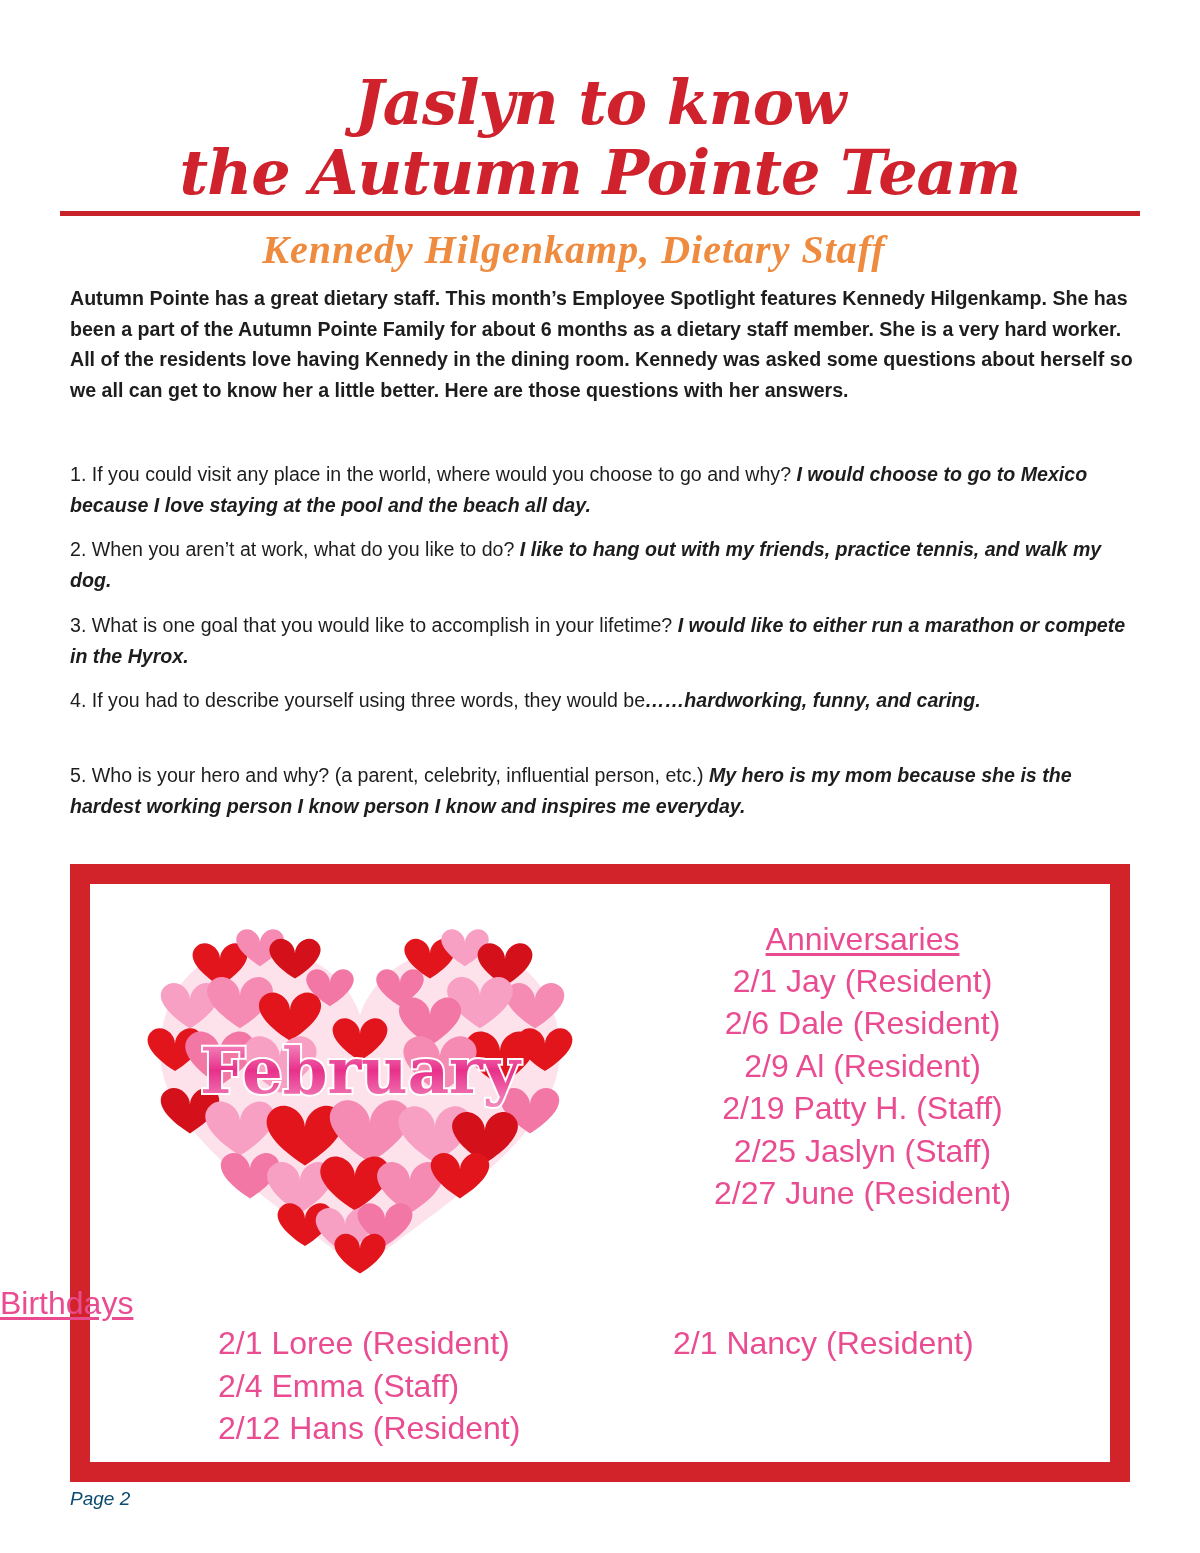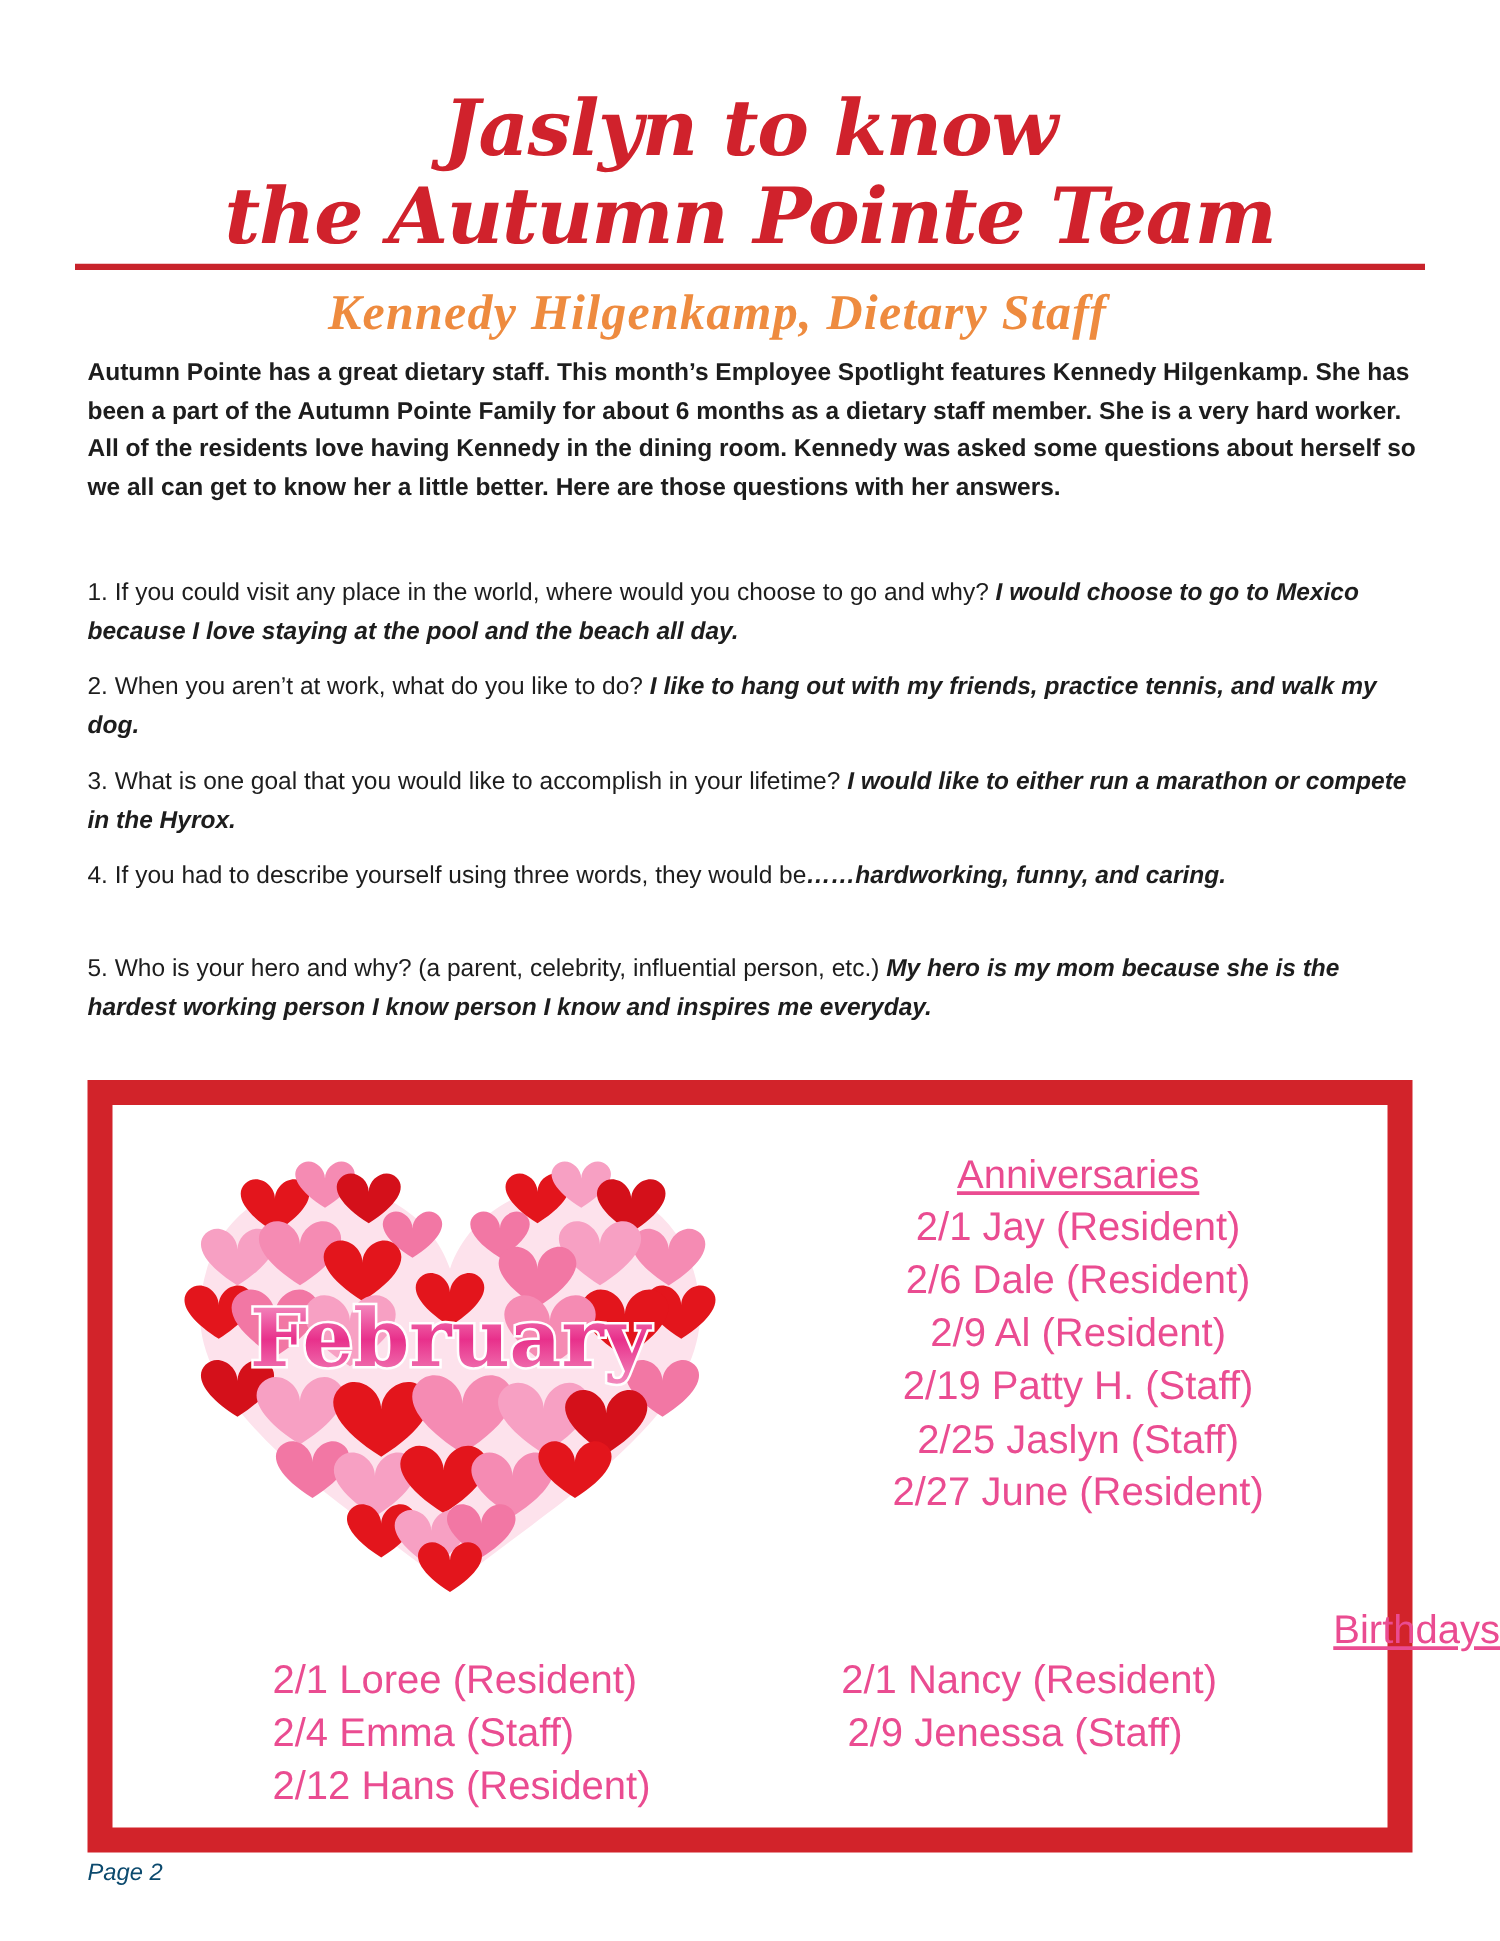--- a/index.html
+++ b/index.html
@@ -41,21 +41,21 @@
   }
 
   .heart-art { position: absolute; left: 130px; top: 905px; width: 460px; height: 370px; }
 
   .pink { color: #ea4c91; font-family: "Liberation Sans", sans-serif; font-weight: normal; }
 
   .anniv { position: absolute; left: 680px; top: 918px; width: 365px; text-align: center; }
   .anniv .head { font-size: 32px; line-height: 42px; text-decoration: underline; text-decoration-thickness: 3px; text-underline-offset: 3px; }
   .anniv .row { font-size: 32px; line-height: 42.4px; }
 
-  .bday-head { position: absolute; left: 0; width: 1200px; top: 1282px; text-align: right; font-size: 32px; line-height: 42px; text-decoration: underline; text-decoration-thickness: 3px; text-underline-offset: 3px; }
+  .bday-head { position: absolute; left: 0; width: 1200px; top: 1282px; text-align: left; font-size: 32px; line-height: 42px; text-decoration: underline; text-decoration-thickness: 3px; text-underline-offset: 3px; }
   .bday-col { position: absolute; font-size: 32px; line-height: 42.5px; white-space: nowrap; }
   .bday-col.c1 { left: 218px; top: 1322px; }
   .bday-col.c2 { left: 673px; top: 1322px; }
   .bday-col.c2 .row:nth-child(2) { padding-left: 5px; }
 
   .page-num { position: absolute; left: 70px; top: 1488px; font-family: "Liberation Sans", sans-serif; font-size: 19px; color: #0c4a6e; font-style: italic; }
 </style>
 </head>
 <body>
 
@@ -149,16 +149,15 @@
 </div>
 
 <div class="bday-head pink">Birthdays</div>
 <div class="bday-col c1 pink">
   <div class="row">2/1 Loree (Resident)</div>
   <div class="row">2/4 Emma (Staff)</div>
   <div class="row">2/12 Hans (Resident)</div>
 </div>
 <div class="bday-col c2 pink">
   <div class="row">2/1 Nancy (Resident)</div>
-  <div class="row">2/9 Jenessa (Staff)</div>
 </div>
 
 <div class="page-num">Page 2</div>
 
 </body></html>

